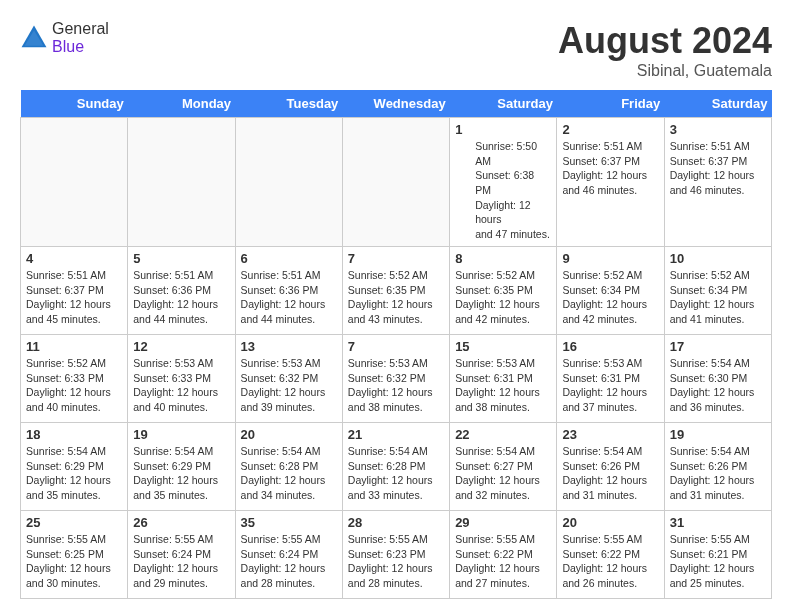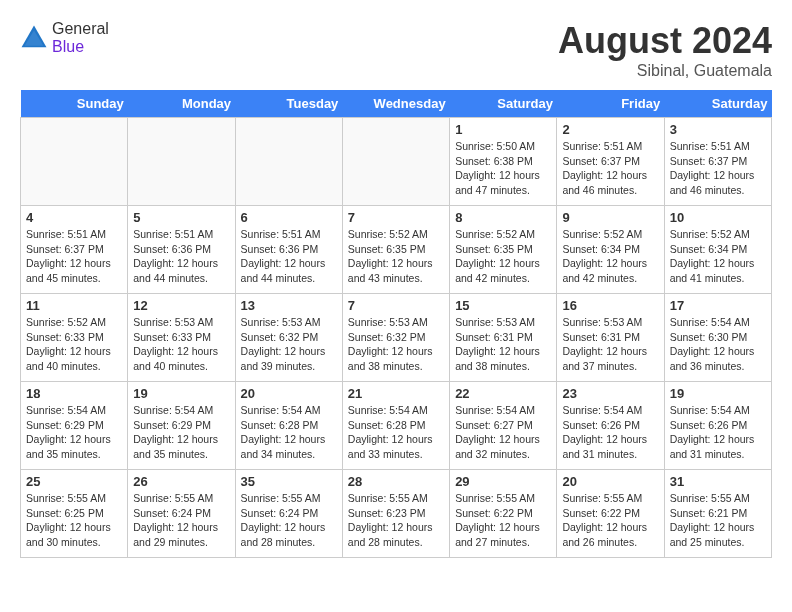--- a/index.html
+++ b/index.html
@@ -117,21 +117,21 @@
       </tr>
   </thead>
   <tbody id="calendar-body">
   <tr>
         <td class="empty"></td>
         <td class="empty"></td>
         <td class="empty"></td>
         <td class="empty"></td>
         <td>
           <div class="day-num">1</div>
-          <div class="day-info" style="white-space: pre-line;">Sunrise: 5:50 AM
+          <div class="day-info" style="white-space: pre-line; margin-left: 20px;">Sunrise: 5:50 AM
 Sunset: 6:38 PM
 Daylight: 12 hours
 and 47 minutes.</div>
         </td>
         <td>
           <div class="day-num">2</div>
           <div class="day-info" style="white-space: pre-line;">Sunrise: 5:51 AM
 Sunset: 6:37 PM
 Daylight: 12 hours
 and 46 minutes.</div>

